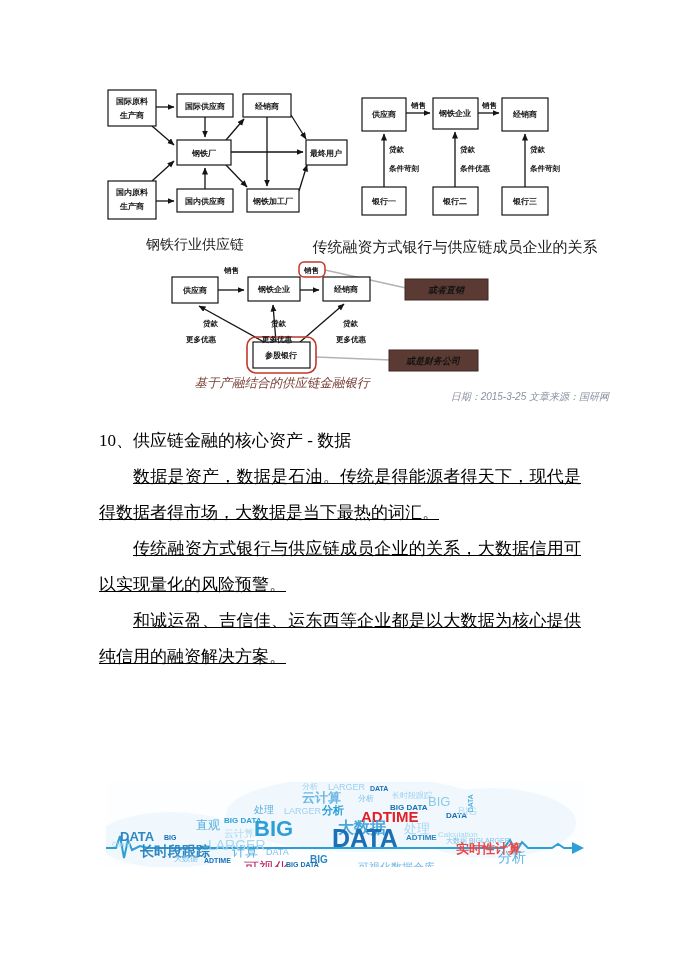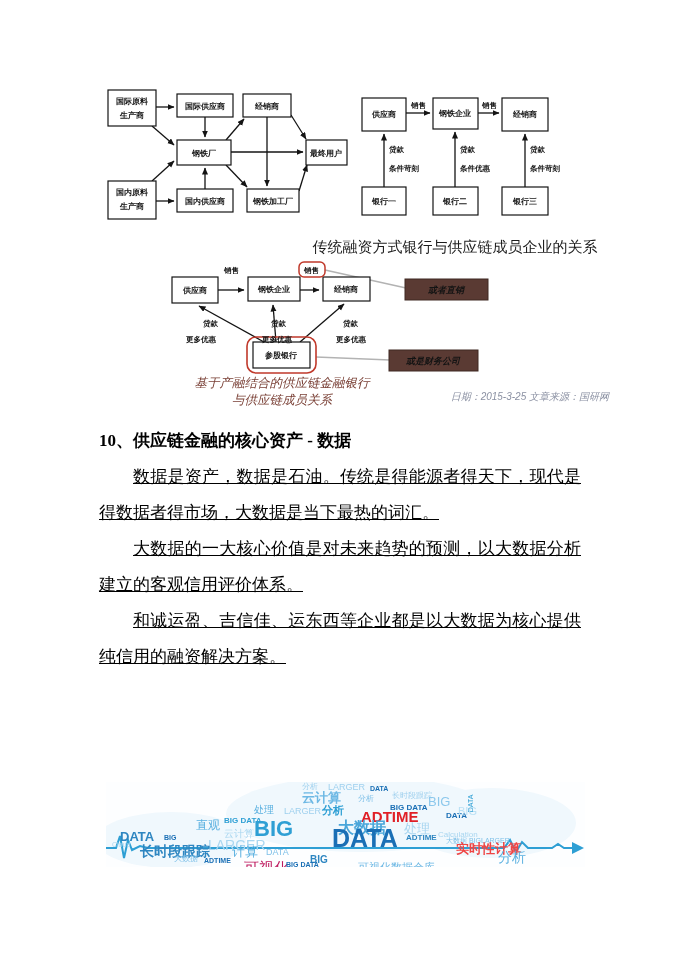--- a/index.html
+++ b/index.html
@@ -5,21 +5,21 @@
   html,body{margin:0;padding:0;background:#ffffff;}
   .page{position:relative;width:680px;height:950px;background:#ffffff;overflow:hidden;
         font-family:"Liberation Serif","DejaVu Serif",serif;color:#000;}
   .abs{position:absolute;}
   svg text{font-family:"Liberation Sans","DejaVu Sans",sans-serif;font-weight:bold;fill:#141414;}
   .figcap{font-family:"Liberation Sans","DejaVu Sans",sans-serif;color:#1c1c1c;text-align:center;}
   .cap3{font-family:"DejaVu Sans",sans-serif;color:#7a4036;text-align:center;font-style:italic;}
   .srcnote{font-family:Liberation Sans, sans-serif;color:#8a90a2;font-style:italic;font-size:10px;text-align:right;}
   .article{position:absolute;left:99px;top:423px;width:482px;font-size:17px;line-height:36px;
            text-align:justify;}
-  .article h2{font-size:17px;font-weight:bold;margin:0;line-height:36px;}
+  .article h2{font-size:17px;font-weight:normal;margin:0;line-height:36px;}
   .article p{margin:0;text-indent:2em;text-decoration:underline;}
   .wordcloud{position:absolute;left:106px;top:782px;width:479px;height:85px;background:#fdfeff;overflow:hidden;
              font-family:"Liberation Sans","DejaVu Sans",sans-serif;}
   .wordcloud .cloudbg{position:absolute;border-radius:50%;background:#f0f8fd;}
   .wordcloud span{position:absolute;white-space:nowrap;line-height:1;}
   .pulse{position:absolute;left:0;top:0;}
 </style>
 </head>
 <body>
 
@@ -61,20 +61,21 @@
       <text x="105" y="24">国际供应商</text>
       <text x="167" y="24">经销商</text>
       <text x="104" y="71">钢铁厂</text>
       <text x="226" y="71">最终用户</text>
       <text x="32" y="110"><tspan>国内原料</tspan></text>
       <text x="32" y="124"><tspan>生产商</tspan></text>
       <text x="105" y="119">国内供应商</text>
       <text x="173" y="119">钢铁加工厂</text>
     </g>
   </svg>
+  <div class="abs figcap" style="left:100px;top:236px;width:190px;font-size:14px;">钢铁行业供应链</div>
 
   <svg class="abs" style="left:350px;top:85px;" width="250" height="150" viewBox="0 0 250 150">
     <defs>
       <marker id="arw2" markerWidth="9" markerHeight="8" refX="6.5" refY="3" orient="auto" markerUnits="userSpaceOnUse">
         <path d="M0,0L7,3L0,6z" fill="#141414"></path>
       </marker>
     </defs>
     <g stroke="#141414" stroke-width="1.3" fill="none">
       <line x1="56" y1="28" x2="80" y2="28" marker-end="url(#arw2)"></line>
       <line x1="128" y1="28" x2="149" y2="28" marker-end="url(#arw2)"></line>
@@ -156,28 +157,27 @@
 
     <g>
       <rect x="245" y="19" width="83" height="21" fill="#5a3a33" stroke="#3f2822"></rect>
       <text x="286" y="33" font-size="9" font-style="italic" text-anchor="middle" fill="#ffffff">或者直销</text>
       <rect x="229" y="90" width="89" height="21" fill="#5a3a33" stroke="#3f2822"></rect>
       <text x="273" y="104" font-size="9" font-style="italic" text-anchor="middle" fill="#ffffff">或是财务公司</text>
     </g>
   </svg>
   <div class="abs cap3" style="left:177px;top:374px;width:210px;font-size:12.5px;line-height:17px;text-align:center;">
     <div>基于产融结合的供应链金融银行</div>
-    <div>与供应链成员关系</div>
   </div>
   <div class="abs srcnote" style="left:424px;top:390px;width:185px;">日期：2015-3-25  文章来源：国研网</div>
 
   <div class="article">
     <h2>10、供应链金融的核心资产 - 数据</h2>
     <p>数据是资产，数据是石油。传统是得能源者得天下，现代是得数据者得市场，大数据是当下最热的词汇。</p>
-    <p>大数据的一大核心价值是对未来趋势的预测，以大数据分析建立的客观信用评价体系。</p>
+    <p>传统融资方式银行与供应链成员企业的关系，大数据信用可以实现量化的风险预警。</p>
     <p>和诚运盈、吉信佳、运东西等企业都是以大数据为核心提供纯信用的融资解决方案。</p>
   </div>
 
   <div class="wordcloud">
     <div class="cloudbg" style="left:120px;top:-6px;width:270px;height:76px;"></div>
     <div class="cloudbg" style="left:300px;top:6px;width:170px;height:70px;"></div>
     <div class="cloudbg" style="left:-10px;top:30px;width:150px;height:56px;"></div>
     <svg class="pulse" width="479" height="85" viewBox="0 0 479 85">
       <path d="M0,66 L10,66 L14,54 L18,76 L22,58 L26,68 L34,64 L42,66 L398,66 L404,58 L410,70 L416,60 L422,66 L446,66 L452,62 L458,66 L466,66" fill="none" stroke="#2e9fd4" stroke-width="2"></path>
       <polygon points="466,60 478,66 466,72" fill="#2e9fd4"></polygon>

